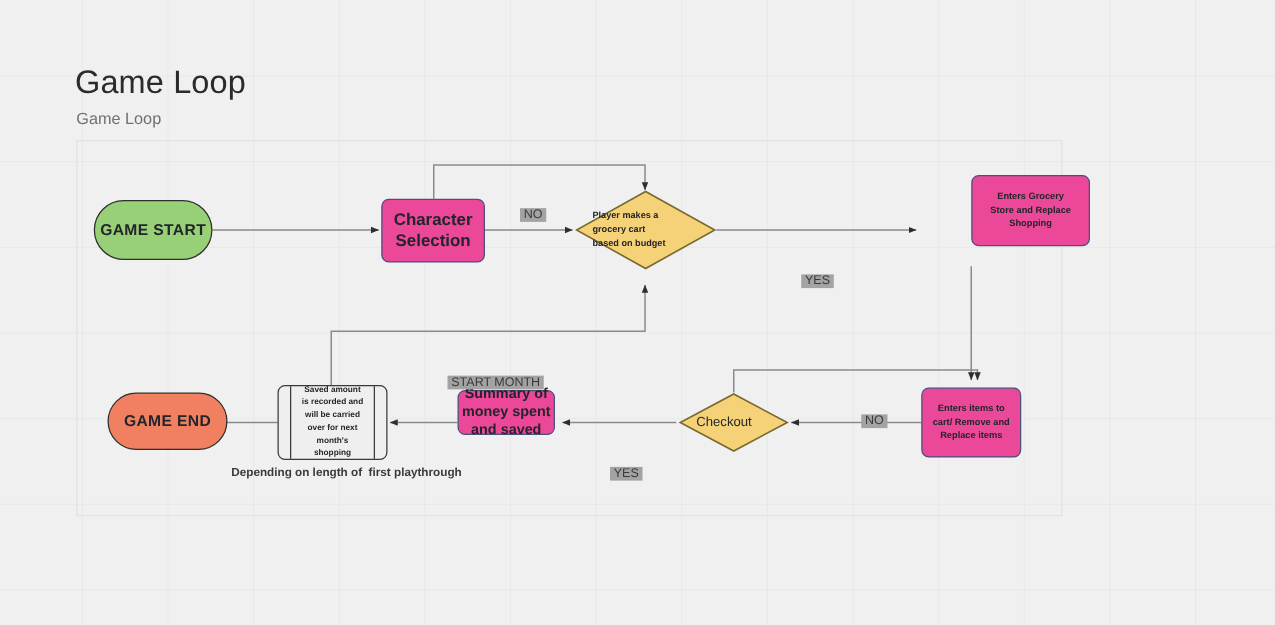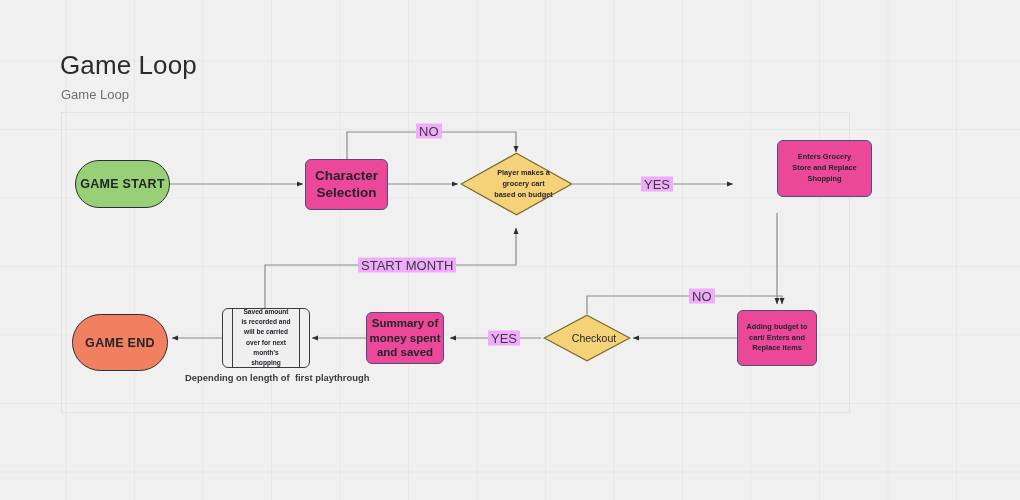--- a/index.html
+++ b/index.html
@@ -98,33 +98,33 @@
     text-align: center;
     font-size: 6.6px;
     font-weight: bold;
     line-height: 1.55;
     color: #23252b;
   }
   .diamond-label {
     position: absolute;
     left: 14px; right: 0; top: 50%;
     transform: translateY(-50%);
-    text-align: center;
     color: #23252b;
     pointer-events: none;
   }
   .d-sm { font-size: 7.3px; font-weight: bold; line-height: 1.5; }
   .d-md { font-size: 10.5px; }
   .edge-label {
     position: absolute;
-    font-size: 13px;
+    font-size: 10px;
     color: #3a3a3a;
-    background: #f0abfc;
+    background: #a3a3a3;
     padding: 0 3px;
     white-space: nowrap;
+    margin-top: 41px;
   }
   #caption {
     position: absolute;
     left: 185px; top: 372px;
     font-size: 9.4px;
     font-weight: bold;
     color: #3a3a3a;
     white-space: pre;
   }
 </style>
@@ -195,55 +195,55 @@
 <div class="node process process-sm" style="left:737px; top:140px; width:95px; height:57px;margin-left:40px;">
   <div>
     <div>Enters Grocery</div>
     <div>Store and Replace</div>
     <div>Shopping</div>
   </div>
 </div>
 
 <div class="node process process-sm" style="left:737px; top:310px; width:80px; height:56px;">
   <div>
-    <div>Adding budget to</div>
-    <div>cart/ Enters and</div>
+    <div>Enters items to</div>
+    <div>cart/ Remove and</div>
     <div>Replace items</div>
   </div>
 </div>
 
 <div style="position:absolute; left:543px; top:314px; width:88px; height:48px;">
   <svg width="88" height="48" viewBox="0 0 88 48">
     <polygon points="44,1.2 86.8,24 44,46.8 1.2,24" fill="#f5d278" stroke="#776a2e" stroke-width="1.3"></polygon>
   </svg>
   <div class="diamond-label d-md">Checkout</div>
 </div>
 
-<div class="node process process-lg" style="left:366px; top:312px; width:78px; height:52px; font-size:11.5px;">
+<div class="node process process-lg" style="left:366px; top:312px; width:78px; height:36px; font-size:11.5px;">
   <div>
     <div>Summary of</div>
     <div>money spent</div>
     <div>and saved</div>
   </div>
 </div>
 
 <div class="note-outer" style="left:222px; top:308px; width:88px; height:60px;">
   <div class="note-inner-l"></div>
   <div class="note-inner-r"></div>
   <div class="note-text">
     <div>Saved amount</div>
     <div>is recorded and</div>
     <div>will be carried</div>
     <div>over for next</div>
     <div>month's</div>
     <div>shopping</div>
   </div>
 </div>
 
-<div class="node terminator" style="left:72px; top:314px; width:96px; height:57px; background:#f08060;">
+<div class="node terminator" style="left:86px; top:314px; width:96px; height:46px; background:#f08060;">
   <span>GAME END</span>
 </div>
 
 <div class="edge-label" style="left:416px; top:131px; transform:translateY(-50%);">NO</div>
 <div class="edge-label" style="left:641px; top:184px; transform:translateY(-50%);">YES</div>
 <div class="edge-label" style="left:689px; top:296px; transform:translateY(-50%);">NO</div>
 <div class="edge-label" style="left:488px; top:338px; transform:translateY(-50%);">YES</div>
 <div class="edge-label" style="left:358px; top:265px; transform:translateY(-50%);">START MONTH</div>
 
 <div id="caption">Depending on length of  first playthrough</div>

